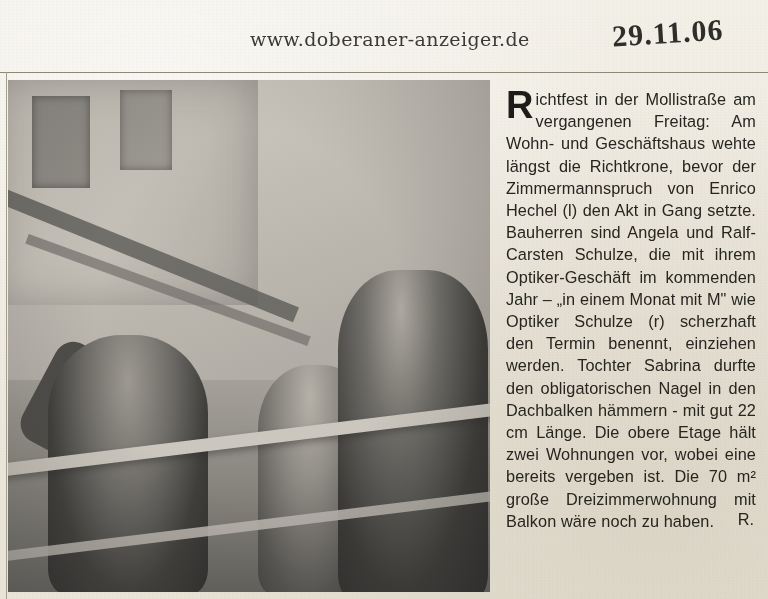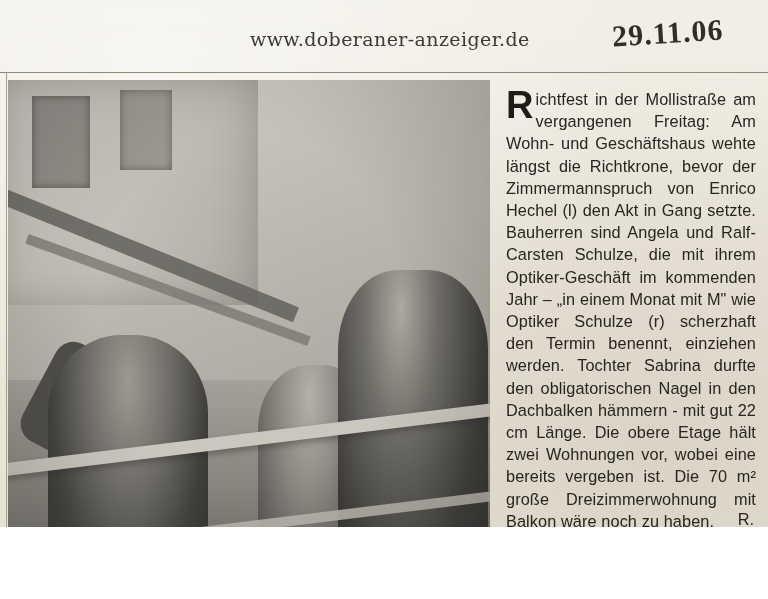--- a/index.html
+++ b/index.html
@@ -3,21 +3,21 @@
 <meta charset="utf-8">
 <style>
   html, body {
     margin: 0;
     padding: 0;
     background: #ffffff;
   }
   #page {
     position: relative;
     width: 768px;
-    height: 527px;
+    height: 599px;
     background: #efece3;
     overflow: hidden;
     font-family: "Liberation Serif", serif;
   }
 
   
   #paper-texture {
     position: absolute;
     inset: 0;
     background:

